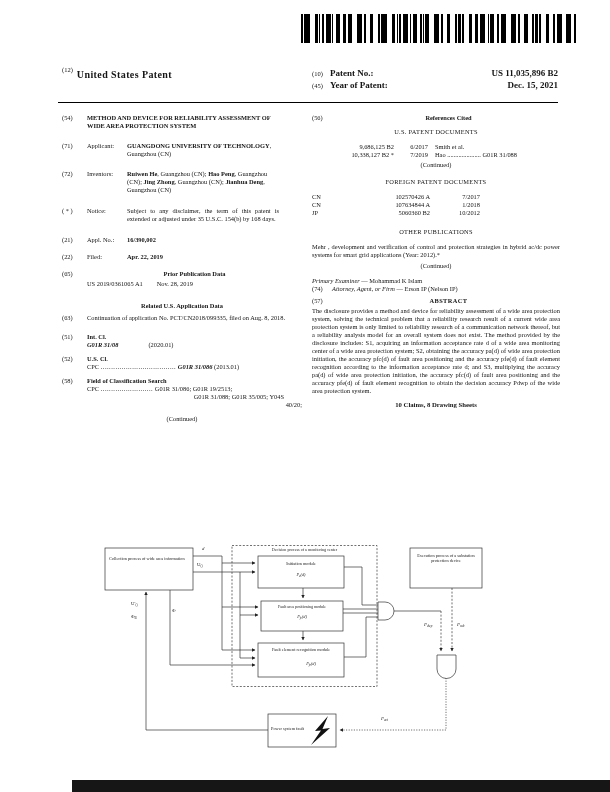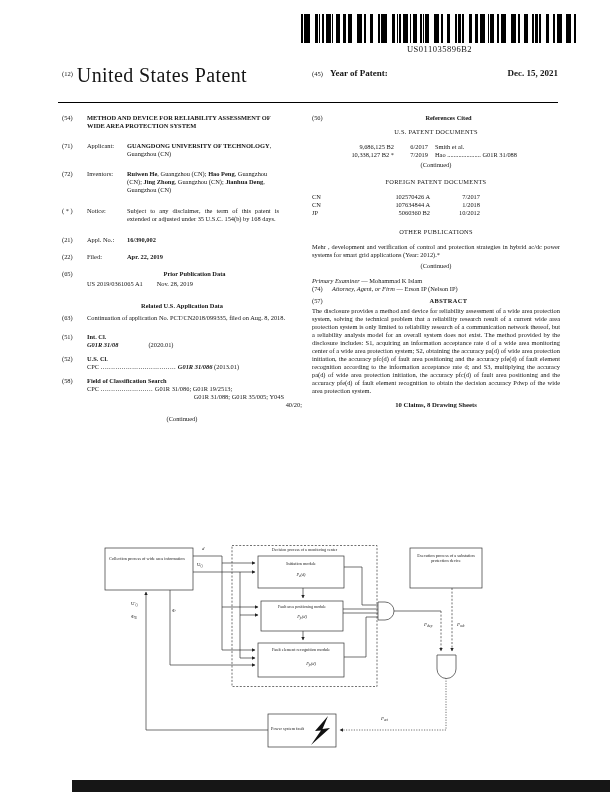--- a/index.html
+++ b/index.html
@@ -15,21 +15,21 @@
   .barcode{position:absolute;left:301px;top:14px;width:277px;height:29px;background-color:#fff;
     background-image:
       repeating-linear-gradient(90deg,#000 0 2px,rgba(0,0,0,0) 2px 7px),
       repeating-linear-gradient(90deg,rgba(0,0,0,0) 0 3px,#000 3px 6px,rgba(0,0,0,0) 6px 11px),
       repeating-linear-gradient(90deg,rgba(0,0,0,0) 0 5px,#000 5px 6.5px,rgba(0,0,0,0) 6.5px 13px);}
   .barcode-label{position:absolute;left:301px;top:44px;width:277px;text-align:center;font-size:8.5px;letter-spacing:.5px;}
 
   
   .hdr-left{position:absolute;left:62px;top:64px;width:260px;}
   .hdr-num{font-size:6.5px;vertical-align:6px;}
-  .hdr-title{font-size:20px;font-weight:normal;letter-spacing:.4px;}
+  .hdr-title{font-size:10px;font-weight:bold;letter-spacing:.4px;}
   .hdr-sub{font-size:8.5px;font-weight:bold;margin-left:22px;margin-top:1px;}
   .hdr-right{position:absolute;left:312px;top:68px;width:246px;font-size:9px;}
   .hdr-right .row{display:flex;margin-bottom:2px;}
   .hdr-right .n{font-size:6.5px;width:18px;padding-top:1.5px;}
   .hdr-right .lab{font-weight:bold;}
   .hdr-right .val{font-weight:bold;margin-left:auto;}
   .rule{position:absolute;left:58px;right:52px;top:102px;border-top:1.6px solid #000;}
 
   
   .col-l{position:absolute;left:62px;top:114px;width:240px;font-size:6.4px;line-height:1.25;}
@@ -57,27 +57,31 @@
   .wlab{font-size:4.8px;}
 
   .bottom-bar{position:absolute;left:72px;right:0;top:780px;height:12px;background:#161616;}
 </style>
 </head>
 <body>
 
 <div class="page">
 
   <div class="barcode"></div>
-  <div class="barcode-label">US011035896B2</div>
 
   <div class="hdr-left">
     <span class="hdr-num">(12)</span>
     <span class="hdr-title">United States Patent</span>
   </div>
   <div class="hdr-right">
+    <div class="row">
+      <span class="n">(10)</span>
+      <span class="lab">Patent No.:</span>
+      <span class="val">US 11,035,896 B2</span>
+    </div>
     <div class="row">
       <span class="n">(45)</span>
       <span class="lab">Year of Patent:</span>
       <span class="val">Dec. 15, 2021</span>
     </div>
   </div>
   <div class="rule"></div>
 
   <div class="col-l">
     <div class="f" style="margin-bottom:12px;">

